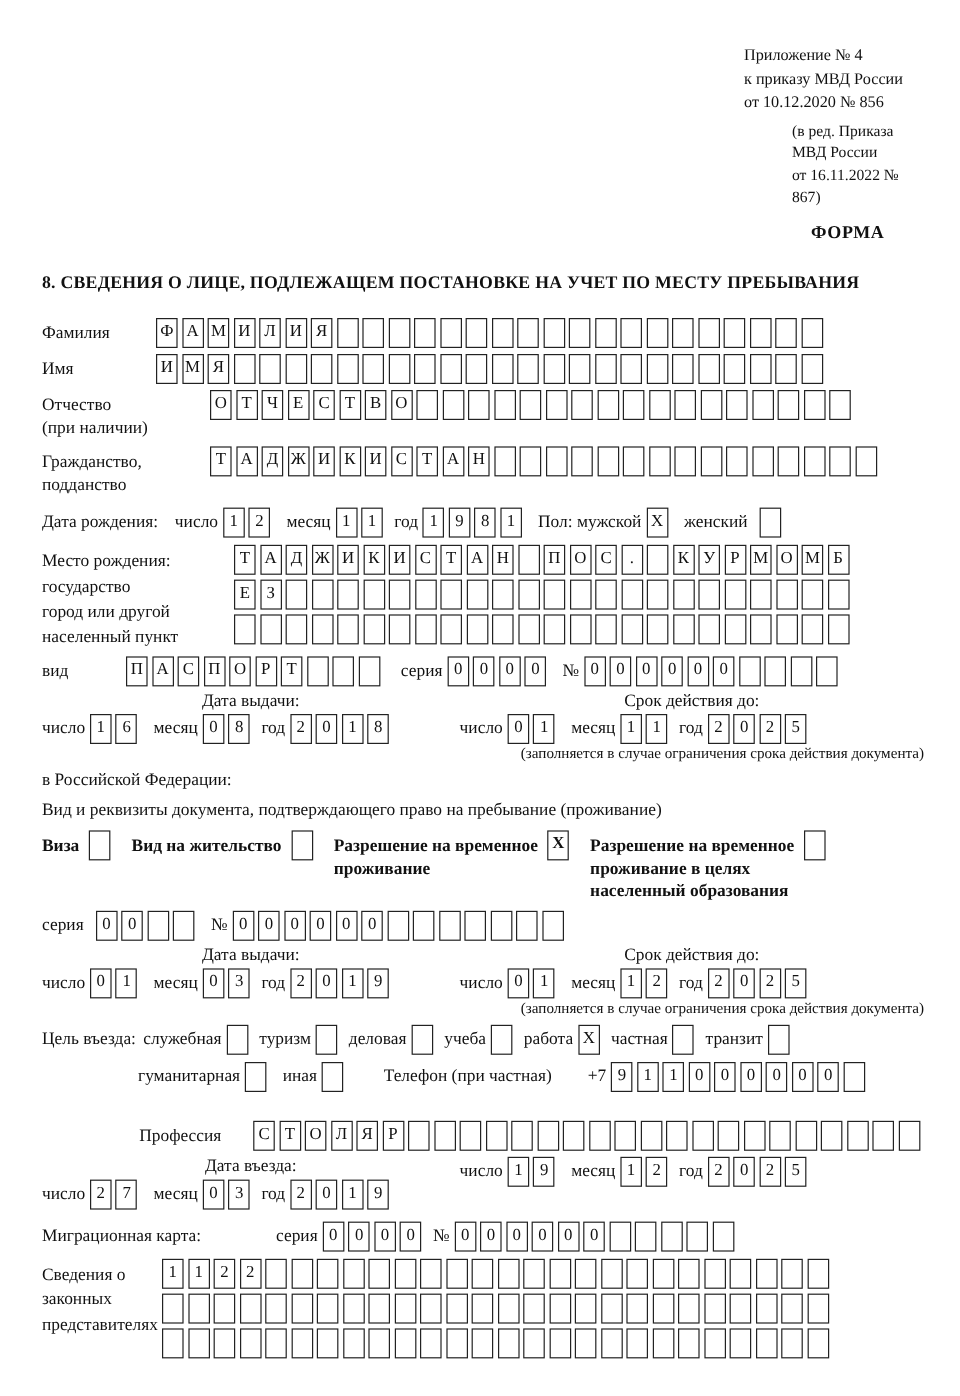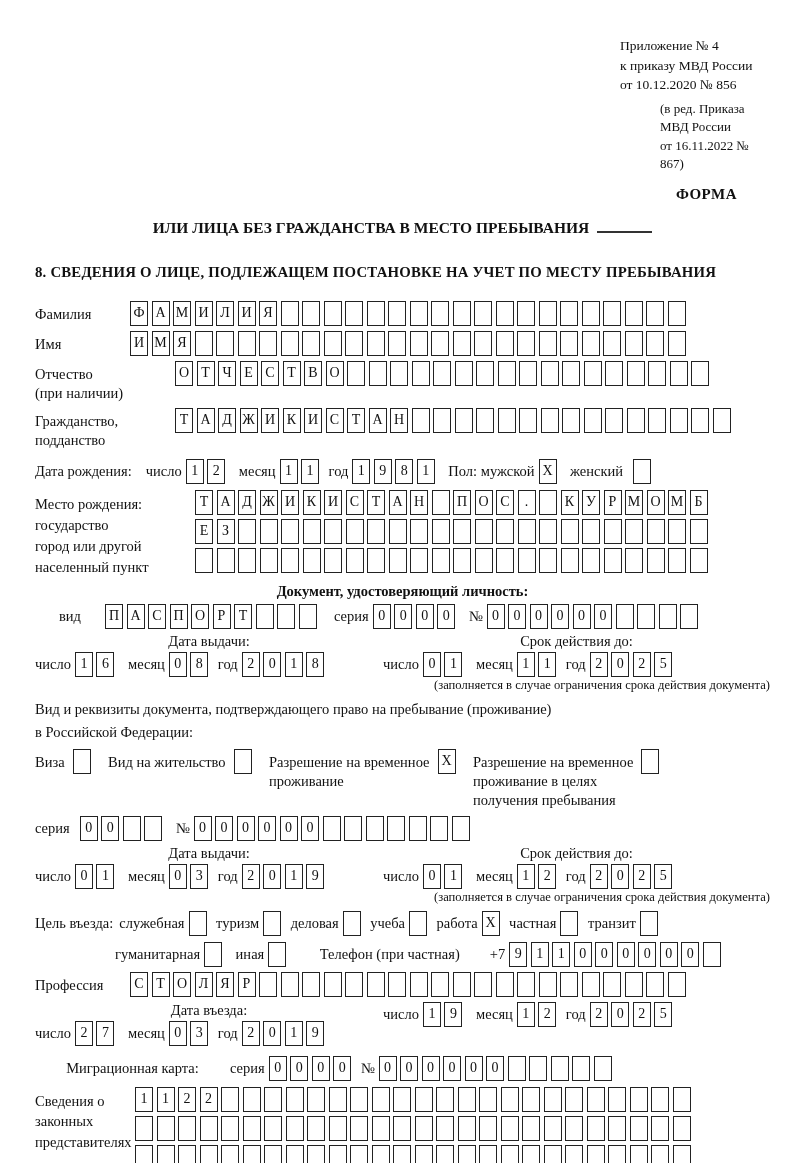--- a/index.html
+++ b/index.html
@@ -37,38 +37,38 @@
   .w95  { width: 95px; }
   .w140 { width: 140px; }
   .w160 { width: 160px; }
   .w100 { width: 100px; }
 
   .stack > div { margin-bottom: 4px; }
 
   .center-bold { text-align: center; font-weight: bold; margin: 3px 0 4px 0; }
 
   .inlrow { display: flex; align-items: flex-start; flex-wrap: nowrap; }
-  .inlrow .lbl { padding-top: 4px; text-align: center; }
+  .inlrow .lbl { padding-top: 4px; }
   .gap6  { margin-left: 6px; }
   .gap10 { margin-left: 10px; }
   .gap14 { margin-left: 14px; }
 
   .dgrp { display: inline-flex; align-items: flex-start; }
   .dlbl { padding-top: 4px; margin-right: 4px; }
 
   
   .dates { display: flex; margin-top: 4px; }
   .dcol-l { width: 348px; }
   .dcol-r { flex: 1; }
   .dhead { text-align: center; margin-bottom: 2px; }
   .dline { display: flex; align-items: flex-start; }
   .vnote { text-align: right; font-size: 12.6px; margin-top: 1px; margin-bottom: 6px; }
 
   
-  .res-opts { display: flex; align-items: flex-start; margin-top: 8px; margin-bottom: 6px; }
+  .res-opts { display: flex; align-items: flex-start; margin-top: 8px; margin-bottom: 6px; font-weight: bold; }
   .opt { display: inline-flex; align-items: flex-start; }
   .opt .olbl { padding-top: 4px; margin-right: 8px; line-height: 19px; }
   .opt .olines { text-align: left; line-height: 19px; padding-top: 4px; margin-right: 8px; }
 
   .purpose-row { display: flex; align-items: flex-start; margin-top: 4px; font-family: Liberation Serif, serif; }
   .purpose-row .plbl { padding-top: 4px; margin-right: 6px; }
   .purpose-row2 { display: flex; align-items: flex-start; margin-top: 6px; margin-left: 80px; }
 
   
   .reps { display: flex; align-items: flex-start; margin-top: 6px; }
@@ -84,23 +84,20 @@
     <div>к приказу МВД России</div>
     <div>от 10.12.2020 № 856</div>
     <div class="hdr-sub">
       <div>(в ред. Приказа МВД России</div>
       <div>от 16.11.2022 № 867)</div>
     </div>
   </div>
   <div class="forma">ФОРМА</div>
 
   <div class="title">
-    <div>
-      <span>ИЛИ ЛИЦА БЕЗ ГРАЖДАНСТВА В МЕСТО ПРЕБЫВАНИЯ</span><span class="t-underline"></span>
-    </div>
   </div>
 
   <div class="sec-heading">8. СВЕДЕНИЯ О ЛИЦЕ, ПОДЛЕЖАЩЕМ ПОСТАНОВКЕ НА УЧЕТ ПО МЕСТУ ПРЕБЫВАНИЯ</div>
 
   <div class="frow">
     <div class="flabel w95">Фамилия</div>
     <div class="boxes"><span class="box">Ф</span><span class="box">А</span><span class="box">М</span><span class="box">И</span><span class="box">Л</span><span class="box">И</span><span class="box">Я</span><span class="box"></span><span class="box"></span><span class="box"></span><span class="box"></span><span class="box"></span><span class="box"></span><span class="box"></span><span class="box"></span><span class="box"></span><span class="box"></span><span class="box"></span><span class="box"></span><span class="box"></span><span class="box"></span><span class="box"></span><span class="box"></span><span class="box"></span><span class="box"></span><span class="box"></span></div>
   </div>
 
   <div class="frow">
@@ -155,21 +152,20 @@
       <div>город или другой</div>
       <div>населенный пункт</div>
     </div>
     <div class="stack">
       <div class="boxes"><span class="box">Т</span><span class="box">А</span><span class="box">Д</span><span class="box">Ж</span><span class="box">И</span><span class="box">К</span><span class="box">И</span><span class="box">С</span><span class="box">Т</span><span class="box">А</span><span class="box">Н</span><span class="box"></span><span class="box">П</span><span class="box">О</span><span class="box">С</span><span class="box">.</span><span class="box"></span><span class="box">К</span><span class="box">У</span><span class="box">Р</span><span class="box">М</span><span class="box">О</span><span class="box">М</span><span class="box">Б</span></div>
       <div class="boxes"><span class="box">Е</span><span class="box">З</span><span class="box"></span><span class="box"></span><span class="box"></span><span class="box"></span><span class="box"></span><span class="box"></span><span class="box"></span><span class="box"></span><span class="box"></span><span class="box"></span><span class="box"></span><span class="box"></span><span class="box"></span><span class="box"></span><span class="box"></span><span class="box"></span><span class="box"></span><span class="box"></span><span class="box"></span><span class="box"></span><span class="box"></span><span class="box"></span></div>
       <div class="boxes"><span class="box"></span><span class="box"></span><span class="box"></span><span class="box"></span><span class="box"></span><span class="box"></span><span class="box"></span><span class="box"></span><span class="box"></span><span class="box"></span><span class="box"></span><span class="box"></span><span class="box"></span><span class="box"></span><span class="box"></span><span class="box"></span><span class="box"></span><span class="box"></span><span class="box"></span><span class="box"></span><span class="box"></span><span class="box"></span><span class="box"></span><span class="box"></span></div>
     </div>
   </div>
 
-  <div class="center-bold">Документ, удостоверяющий личность:</div>
   <div class="inlrow">
     <span class="lbl" style="width:70px;">вид</span>
     <span class="boxes"><span class="box">П</span><span class="box">А</span><span class="box">С</span><span class="box">П</span><span class="box">О</span><span class="box">Р</span><span class="box">Т</span><span class="box"></span><span class="box"></span><span class="box"></span></span>
     <span class="dgrp gap14">
         <span class="dlbl">серия</span>
         <span class="boxes"><span class="box">0</span><span class="box">0</span><span class="box">0</span><span class="box">0</span></span>
       </span>
     <span class="dgrp gap10">
         <span class="dlbl">№</span>
         <span class="boxes"><span class="box">0</span><span class="box">0</span><span class="box">0</span><span class="box">0</span><span class="box">0</span><span class="box">0</span><span class="box"></span><span class="box"></span><span class="box"></span><span class="box"></span></span>
@@ -207,22 +203,22 @@
           </span>
         <span class="dgrp gap6">
             <span class="dlbl">год</span>
             <span class="boxes"><span class="box">2</span><span class="box">0</span><span class="box">2</span><span class="box">5</span></span>
           </span>
       </div>
     </div>
   </div>
   <div class="vnote">(заполняется в случае ограничения срока действия документа)</div>
 
+  <div style="margin-top:6px;">в Российской Федерации:</div>
   <div style="margin-top:8px;">Вид и реквизиты документа, подтверждающего право на пребывание (проживание)</div>
-  <div style="margin-top:6px;">в Российской Федерации:</div>
 
   <div class="res-opts">
     <span class="opt">
       <span class="olbl">Виза</span>
       <span class="boxes"><span class="box"></span></span>
     </span>
     <span class="opt gap14">
       <span class="olbl">Вид на жительство</span>
       <span class="boxes"><span class="box"></span></span>
     </span>
@@ -230,21 +226,21 @@
       <span class="olines">
         <div>Разрешение на временное</div>
         <div>проживание</div>
       </span>
       <span class="boxes"><span class="box">X</span></span>
     </span>
     <span class="opt gap14">
       <span class="olines">
         <div>Разрешение на временное</div>
         <div>проживание в целях</div>
-        <div>получения пребывания</div>
+        <div>населенный образования</div>
       </span>
       <span class="boxes"><span class="box"></span></span>
     </span>
   </div>
 
   <div class="inlrow">
     <span class="lbl">серия</span>
     <span class="boxes gap10"><span class="box">0</span><span class="box">0</span><span class="box"></span><span class="box"></span></span>
     <span class="dgrp gap10">
         <span class="dlbl">№</span>
@@ -332,21 +328,21 @@
       </span>
     <span class="dgrp" style="margin-left:30px;">
         <span class="dlbl">Телефон (при частная)</span>
       </span>
     <span class="dgrp" style="margin-left:26px;">
         <span class="dlbl">+7</span>
         <span class="boxes"><span class="box">9</span><span class="box">1</span><span class="box">1</span><span class="box">0</span><span class="box">0</span><span class="box">0</span><span class="box">0</span><span class="box">0</span><span class="box">0</span><span class="box"></span></span>
       </span>
   </div>
 
-  <div class="frow" style="margin-top:5px;">
+  <div class="frow" style="margin-top:24px;justify-content:flex-end;">
     <div class="flabel w95">Профессия</div>
     <div class="boxes"><span class="box">С</span><span class="box">Т</span><span class="box">О</span><span class="box">Л</span><span class="box">Я</span><span class="box">Р</span><span class="box"></span><span class="box"></span><span class="box"></span><span class="box"></span><span class="box"></span><span class="box"></span><span class="box"></span><span class="box"></span><span class="box"></span><span class="box"></span><span class="box"></span><span class="box"></span><span class="box"></span><span class="box"></span><span class="box"></span><span class="box"></span><span class="box"></span><span class="box"></span><span class="box"></span><span class="box"></span></div>
   </div>
 
   <div class="dates">
     <div class="dcol-l">
       <div class="dhead">Дата въезда:</div>
       <div class="dline">
         <span class="dgrp">
             <span class="dlbl">число</span>

